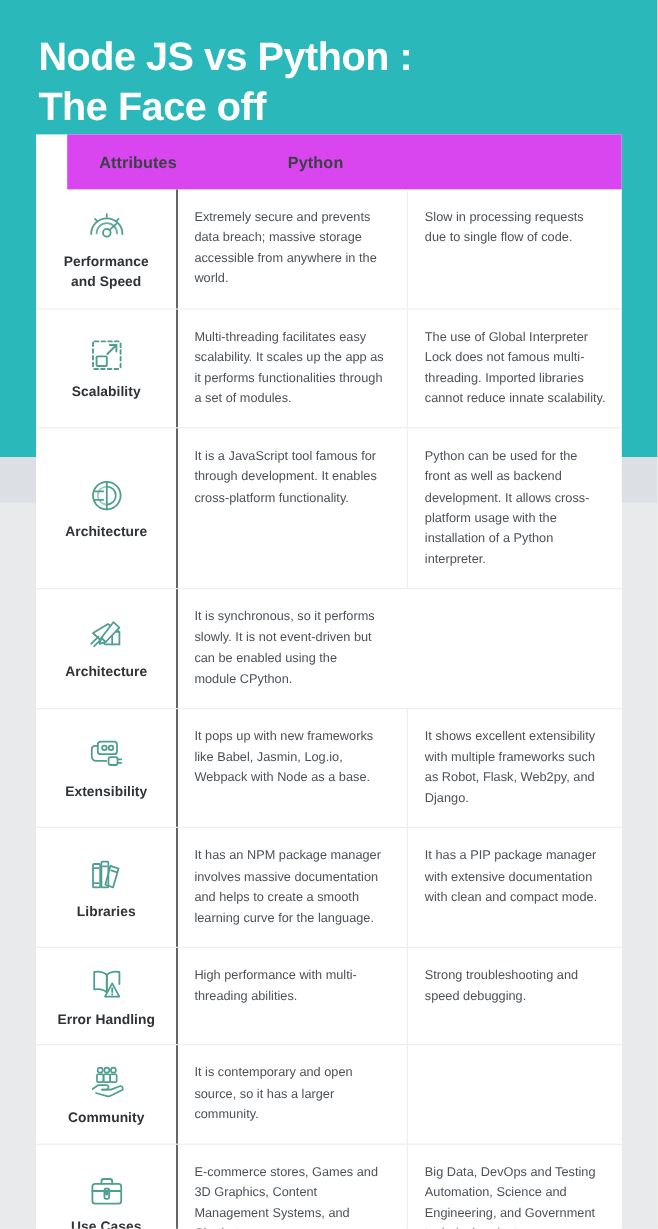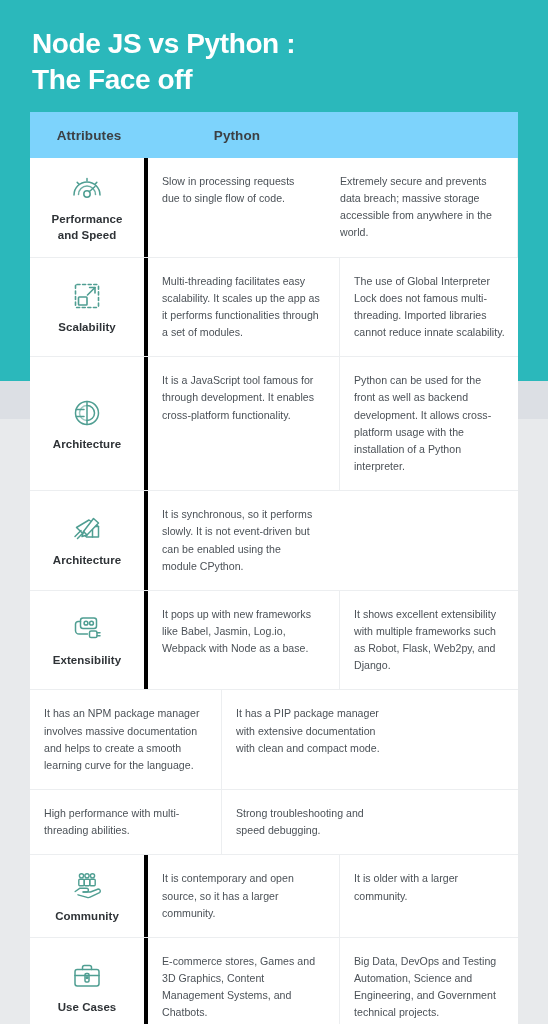--- a/index.html
+++ b/index.html
@@ -37,40 +37,41 @@
   
   #header {
     position: absolute;
     left: 0; top: 0;
     width: 548px;
     padding: 26px 32px 0 32px;
     z-index: 5;
   }
   #page-title {
     color: #ffffff;
-    font-size: 28px;
+    font-size: 33px;
     font-weight: bold;
     line-height: 1.28;
     letter-spacing: -0.4px;
     white-space: pre-line;
   }
 
   
   #comparison-card {
     position: absolute;
     left: 30px; top: 112px;
     width: 488px;
     background: #ffffff;
     z-index: 4;
   }
 
   .table-head-row {
     display: flex;
-    background: #7dd3fc;
+    background: #d946ef;
     height: 46px;
+    margin-left: 26px;
   }
   .head-cell {
     display: flex;
     align-items: center;
     justify-content: center;
     font-size: 13.5px;
     font-weight: bold;
     color: #3c4044;
     letter-spacing: 0.1px;
   }
@@ -85,21 +86,21 @@
     background: #ffffff;
   }
   .table-body-row:first-child { border-top: none; }
 
   .attr-cell {
     display: flex;
     flex-direction: column;
     align-items: center;
     justify-content: center;
     padding: 12px 4px 12px 4px;
-    border-right: 4px solid #000000;
+    border-right: 1px solid #000000;
   }
   .attr-icon {
     width: 34px;
     height: 34px;
     display: flex;
     align-items: center;
     justify-content: center;
     margin-bottom: 7px;
   }
   .attr-icon svg { display: block; }
@@ -145,22 +146,22 @@
             <svg width="32" height="30" viewBox="0 0 32 30" fill="none" stroke="#4f9e92" stroke-width="1.5" stroke-linecap="round" stroke-linejoin="round">
       <path d="M3 22 A13 13 0 0 1 29 22"></path>
       <path d="M7.5 21.5 A8.5 8.5 0 0 1 24.5 21.5" opacity="0.85"></path>
       <circle cx="16" cy="21" r="3.2"></circle>
       <path d="M18.2 18.8 L24 13.5"></path>
       <path d="M16 5.5 v2.2 M6.2 9.4 l1.6 1.6 M25.8 9.4 l-1.6 1.6"></path>
     </svg>
           </div>
           <div class="attr-label">Performance<br>and Speed</div>
         </div>
+        <div class="desc-cell desc-node col-node">Extremely secure and prevents data breach; massive storage accessible from anywhere in the world.</div>
         <div class="desc-cell col-python">Slow in processing requests due to single flow of code.</div>
-        <div class="desc-cell desc-node col-node">Extremely secure and prevents data breach; massive storage accessible from anywhere in the world.</div>
       </div>
       <div class="table-body-row">
         <div class="attr-cell col-attr">
           <div class="attr-icon">
             <svg width="30" height="30" viewBox="0 0 30 30" fill="none" stroke="#4f9e92" stroke-width="1.6" stroke-linecap="round" stroke-linejoin="round">
       <rect x="3.5" y="3.5" width="23" height="23" rx="1.5" stroke-dasharray="3 2.6"></rect>
       <rect x="6.5" y="16" width="8.5" height="8" rx="0.8"></rect>
       <path d="M15.5 14 L23 6.5"></path>
       <path d="M17.6 6.5 H23 V11.9"></path>
     </svg>
@@ -212,45 +213,69 @@
       <rect x="17.5" y="16" width="7.5" height="6.5" rx="1.6"></rect>
       <path d="M25 17.8 h3 M25 20.7 h3"></path>
     </svg>
           </div>
           <div class="attr-label">Extensibility</div>
         </div>
         <div class="desc-cell desc-node col-node">It pops up with new frameworks like Babel, Jasmin, Log.io, Webpack with Node as a base.</div>
         <div class="desc-cell col-python">It shows excellent extensibility with multiple frameworks such as Robot, Flask, Web2py, and Django.</div>
       </div>
       <div class="table-body-row">
+        <div class="attr-cell col-attr">
+          <div class="attr-icon">
+            <svg width="29" height="30" viewBox="0 0 29 30" fill="none" stroke="#4f9e92" stroke-width="1.5" stroke-linecap="round" stroke-linejoin="round">
+      <rect x="3.5" y="6" width="6" height="19.5" rx="0.8"></rect>
+      <path d="M4.8 9.5 h3.4 M4.8 22 h3.4"></path>
+      <rect x="10.5" y="4" width="5.8" height="21.5" rx="0.8"></rect>
+      <path d="M11.8 8 h3.2"></path>
+      <path d="M18 7.5 L24.8 9.8 L20.2 25.5 L13.8 23.3 Z"></path>
+      <path d="M18.7 11.4 L23.6 13"></path>
+    </svg>
+          </div>
+          <div class="attr-label">Libraries</div>
+        </div>
         <div class="desc-cell desc-node col-node">It has an NPM package manager involves massive documentation and helps to create a smooth learning curve for the language.</div>
         <div class="desc-cell col-python">It has a PIP package manager with extensive documentation with clean and compact mode.</div>
       </div>
       <div class="table-body-row">
+        <div class="attr-cell col-attr">
+          <div class="attr-icon">
+            <svg width="30" height="29" viewBox="0 0 30 29" fill="none" stroke="#4f9e92" stroke-width="1.5" stroke-linecap="round" stroke-linejoin="round">
+      <path d="M15 7.5 C12.5 5 8.5 4.3 4.5 5 V19.5 C8.5 18.8 12.5 19.5 15 22 Z"></path>
+      <path d="M15 7.5 C17.5 5 21.5 4.3 25.5 5 V15"></path>
+      <path d="M15 7.5 V22"></path>
+      <path d="M19.5 14.5 L25.5 25.5 H13.5 Z" fill="#ffffff"></path>
+      <path d="M19.5 18.5 v3.2 M19.5 23.4 v0.4"></path>
+    </svg>
+          </div>
+          <div class="attr-label">Error Handling</div>
+        </div>
         <div class="desc-cell desc-node col-node">High performance with multi-threading abilities.</div>
         <div class="desc-cell col-python">Strong troubleshooting and speed debugging.</div>
       </div>
       <div class="table-body-row">
         <div class="attr-cell col-attr">
           <div class="attr-icon">
             <svg width="30" height="28" viewBox="0 0 30 28" fill="none" stroke="#4f9e92" stroke-width="1.4" stroke-linecap="round" stroke-linejoin="round">
       <circle cx="9.5" cy="4.8" r="2.1"></circle>
               <circle cx="15" cy="4.8" r="2.1"></circle>
               <circle cx="20.5" cy="4.8" r="2.1"></circle>
       <rect x="6.8" y="8.2" width="5.4" height="6.6" rx="1"></rect>
       <rect x="12.3" y="8.2" width="5.4" height="6.6" rx="1"></rect>
       <rect x="17.8" y="8.2" width="5.4" height="6.6" rx="1"></rect>
       <path d="M3.2 20.5 L8 17.2 h6.5 a1.9 1.9 0 0 1 0 3.8 h-3.4"></path>
       <path d="M11.1 21 h7.4 l7.8 -3 a2 2 0 0 1 1.2 3.6 l-9.4 4.6 a4 4 0 0 1 -3 .2 L6 23.8"></path>
     </svg>
           </div>
           <div class="attr-label">Community</div>
         </div>
         <div class="desc-cell desc-node col-node">It is contemporary and open source, so it has a larger community.</div>
-        <div class="desc-cell col-python">It is older with a larger community.</div>
       </div>
       <div class="table-body-row">
         <div class="attr-cell col-attr">
           <div class="attr-icon">
             <svg width="30" height="27" viewBox="0 0 30 27" fill="none" stroke="#4f9e92" stroke-width="1.5" stroke-linecap="round" stroke-linejoin="round">
       <rect x="3" y="7.5" width="24" height="16.5" rx="2.2"></rect>
       <path d="M10.5 7.5 V5.5 a2 2 0 0 1 2 -2 h5 a2 2 0 0 1 2 2 v2"></path>
       <path d="M3 13.5 H27"></path>
       <rect x="13" y="11.5" width="4" height="8.5" rx="1.2"></rect>
       <circle cx="15" cy="15.6" r="0.9"></circle>

